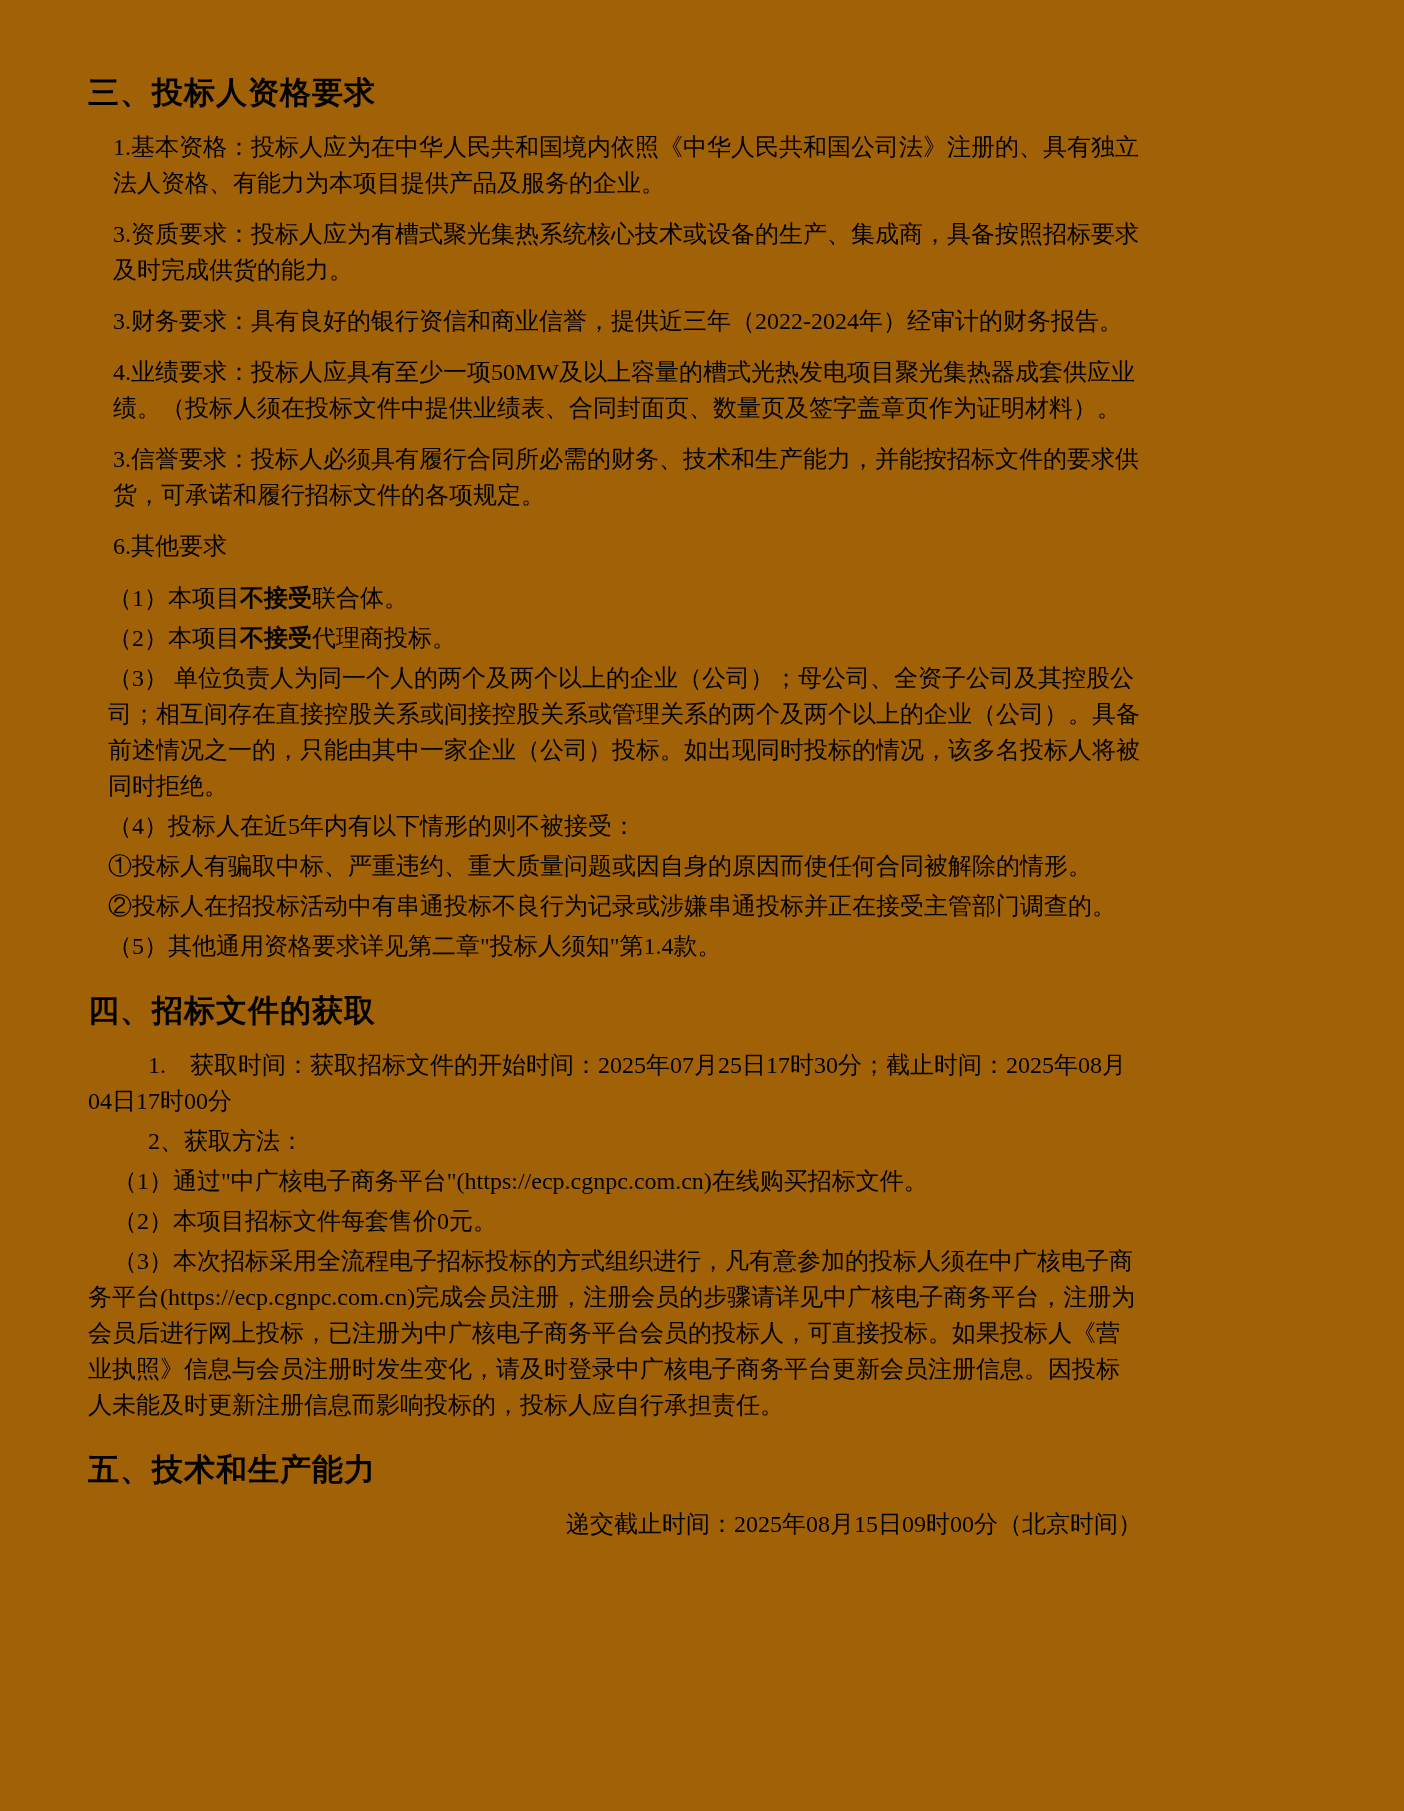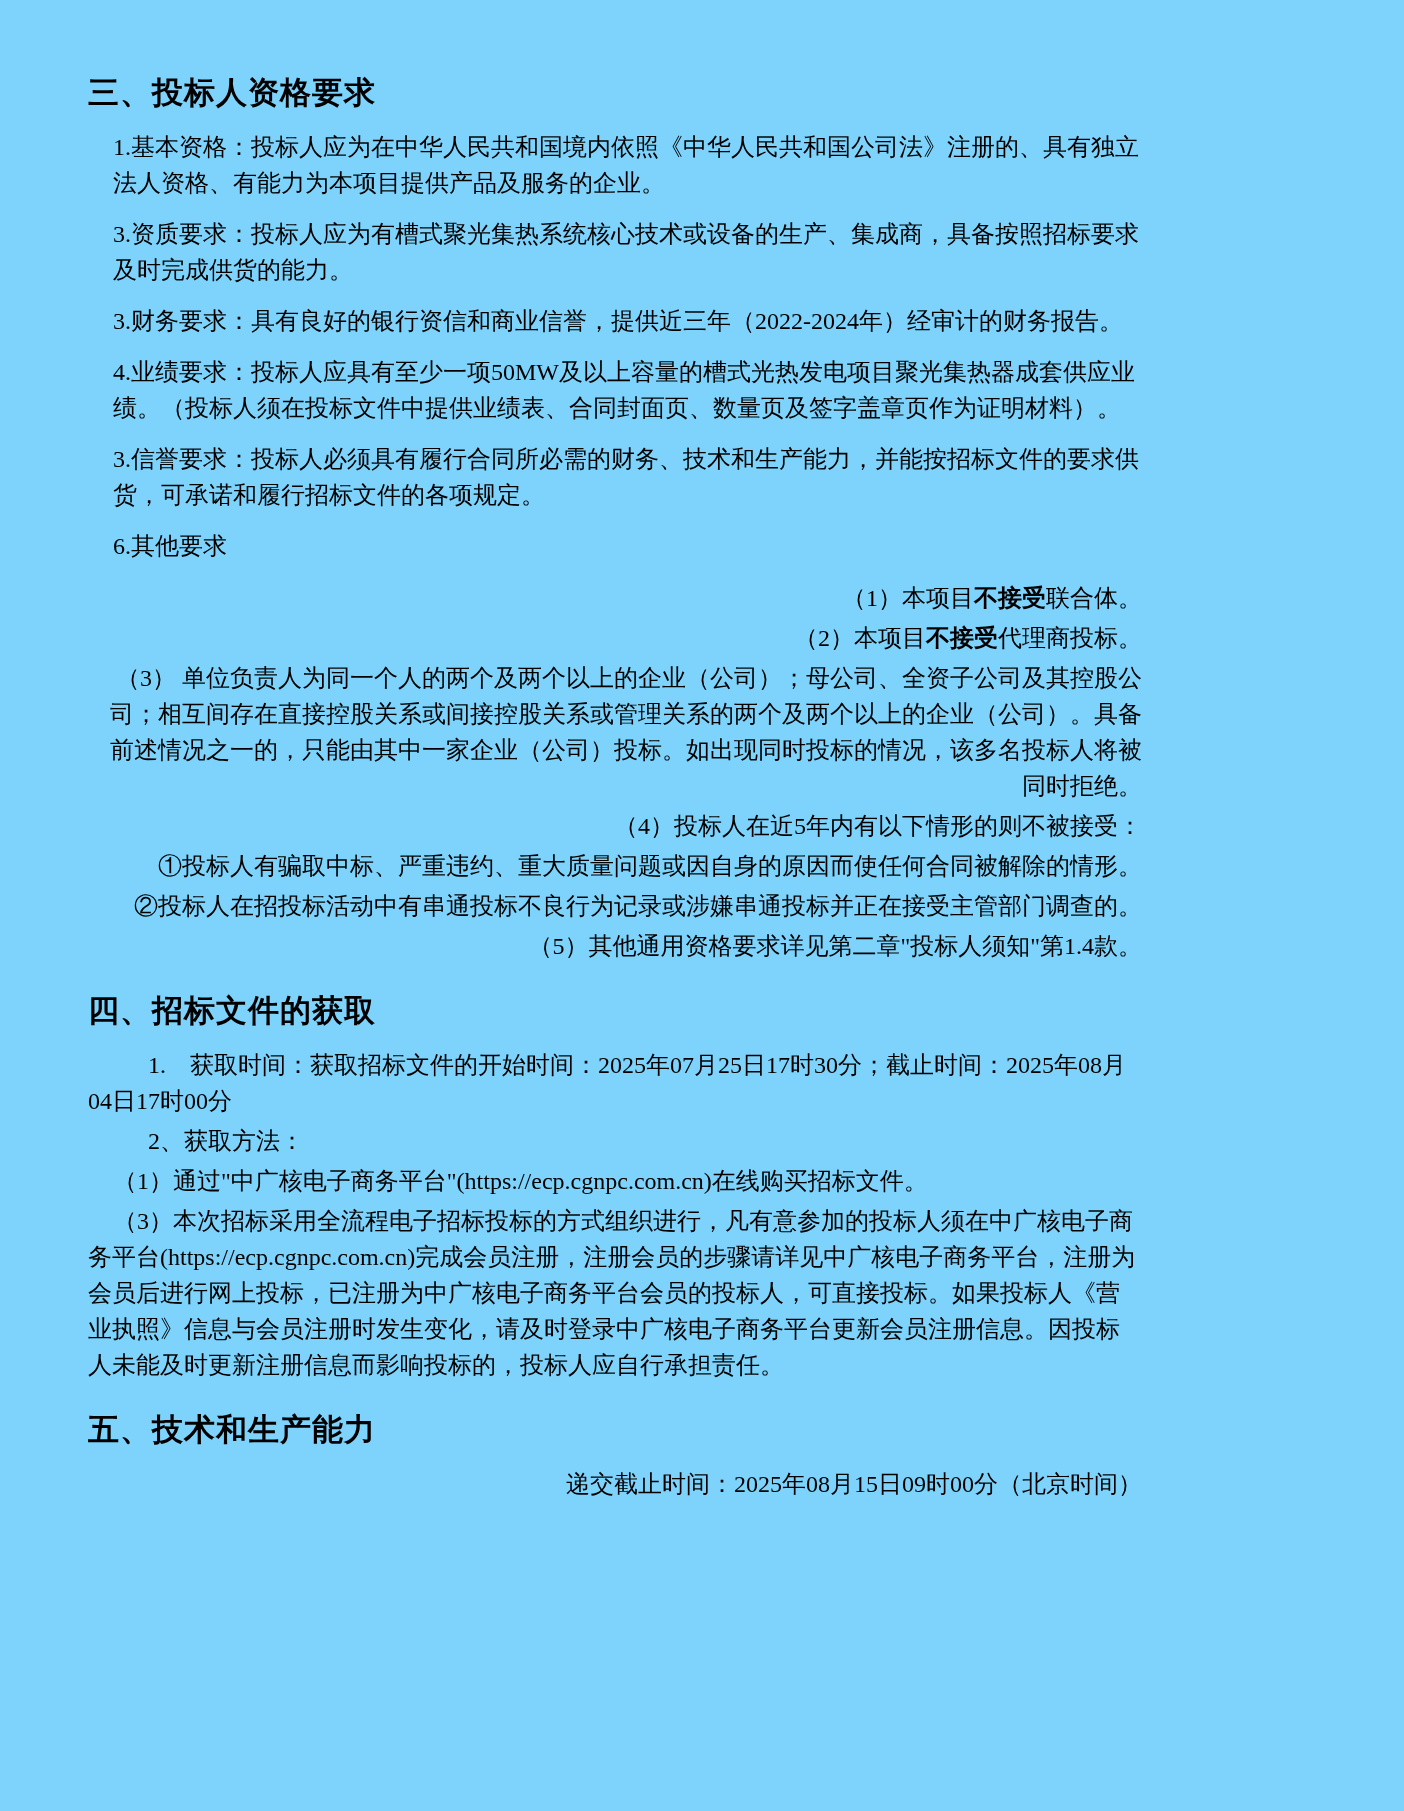--- a/index.html
+++ b/index.html
@@ -5,21 +5,21 @@
   html, body {
     margin: 0;
     padding: 0;
     background: #ffffff;
   }
   .page {
     position: relative;
     width: 1404px;
     height: 1811px;
     box-sizing: border-box;
-    background: #7dd3fc;
+    background: #a16207;
     color: #000000;
     padding: 70px 262px 0 88px;
     font-family: "Liberation Serif", "DejaVu Serif", serif;
     font-size: 24px;
     line-height: 36px;
     overflow: hidden;
   }
   p {
     margin: 0;
     white-space: pre-wrap;
@@ -30,21 +30,21 @@
     font-size: 31px;
     line-height: 44px;
     margin: 24px 0 15px 0;
     white-space: pre-wrap;
     letter-spacing: 1px;
   }
   .sec-heading.first { margin-top: 0; }
   
   .item  { margin: 0 0 15px 25px; }
   
-  .sub   { margin: 0 0 4px 20px; text-align: right; }
+  .sub   { margin: 0 0 4px 20px; }
   
   .flush-indent { margin: 0 0 4px 0; text-indent: 25px; }
   .big-indent   { margin: 0 0 4px 0; text-indent: 60px; }
   .bold { font-weight: 700; }
   .last-line { margin-bottom: 0; text-align: right; }
 </style>
 </head>
 <body>
 
 <div class="page">
@@ -66,19 +66,20 @@
   <p class="sub">（4）投标人在近5年内有以下情形的则不被接受：</p>
   <p class="sub">①投标人有骗取中标、严重违约、重大质量问题或因自身的原因而使任何合同被解除的情形。</p>
   <p class="sub">②投标人在招投标活动中有串通投标不良行为记录或涉嫌串通投标并正在接受主管部门调查的。</p>
   <p class="sub">（5）其他通用资格要求详见第二章"投标人须知"第1.4款。</p>
 
   <h2 class="sec-heading">四、招标文件的获取</h2>
 
   <p class="big-indent">1.　获取时间：获取招标文件的开始时间：2025年07月25日17时30分；截止时间：2025年08月04日17时00分</p>
   <p class="big-indent">2、获取方法：</p>
   <p class="flush-indent">（1）通过"中广核电子商务平台"(https://ecp.cgnpc.com.cn)在线购买招标文件。</p>
+  <p class="flush-indent">（2）本项目招标文件每套售价0元。</p>
   <p class="flush-indent">（3）本次招标采用全流程电子招标投标的方式组织进行，凡有意参加的投标人须在中广核电子商务平台(https://ecp.cgnpc.com.cn)完成会员注册，注册会员的步骤请详见中广核电子商务平台，注册为会员后进行网上投标，已注册为中广核电子商务平台会员的投标人，可直接投标。如果投标人《营业执照》信息与会员注册时发生变化，请及时登录中广核电子商务平台更新会员注册信息。因投标人未能及时更新注册信息而影响投标的，投标人应自行承担责任。</p>
 
   <h2 class="sec-heading">五、技术和生产能力</h2>
 
   <p class="item last-line">递交截止时间：2025年08月15日09时00分（北京时间）</p>
 
 </div>
 
 </body></html>

